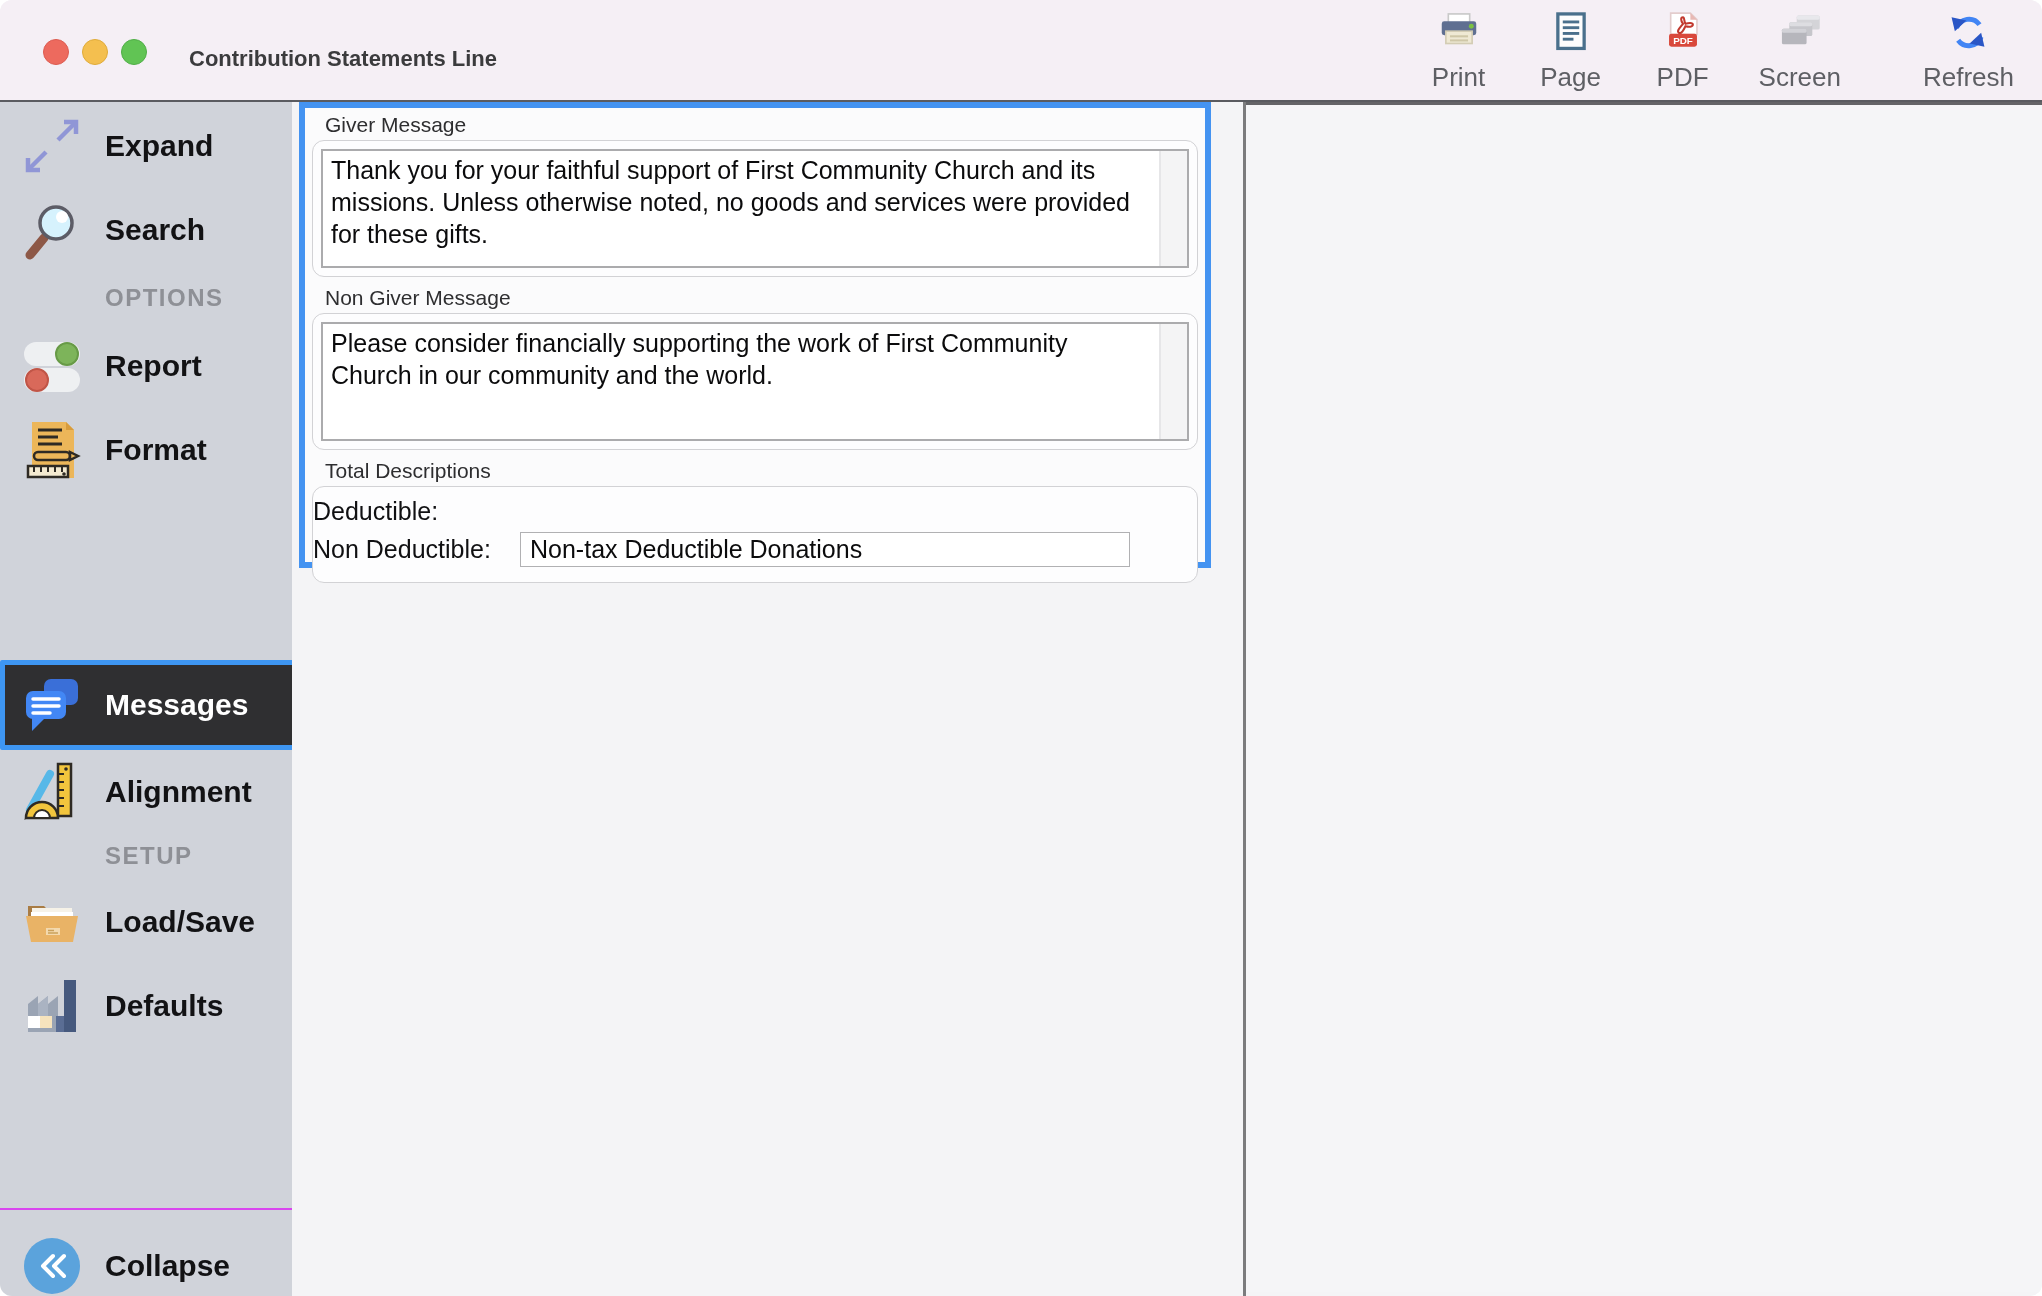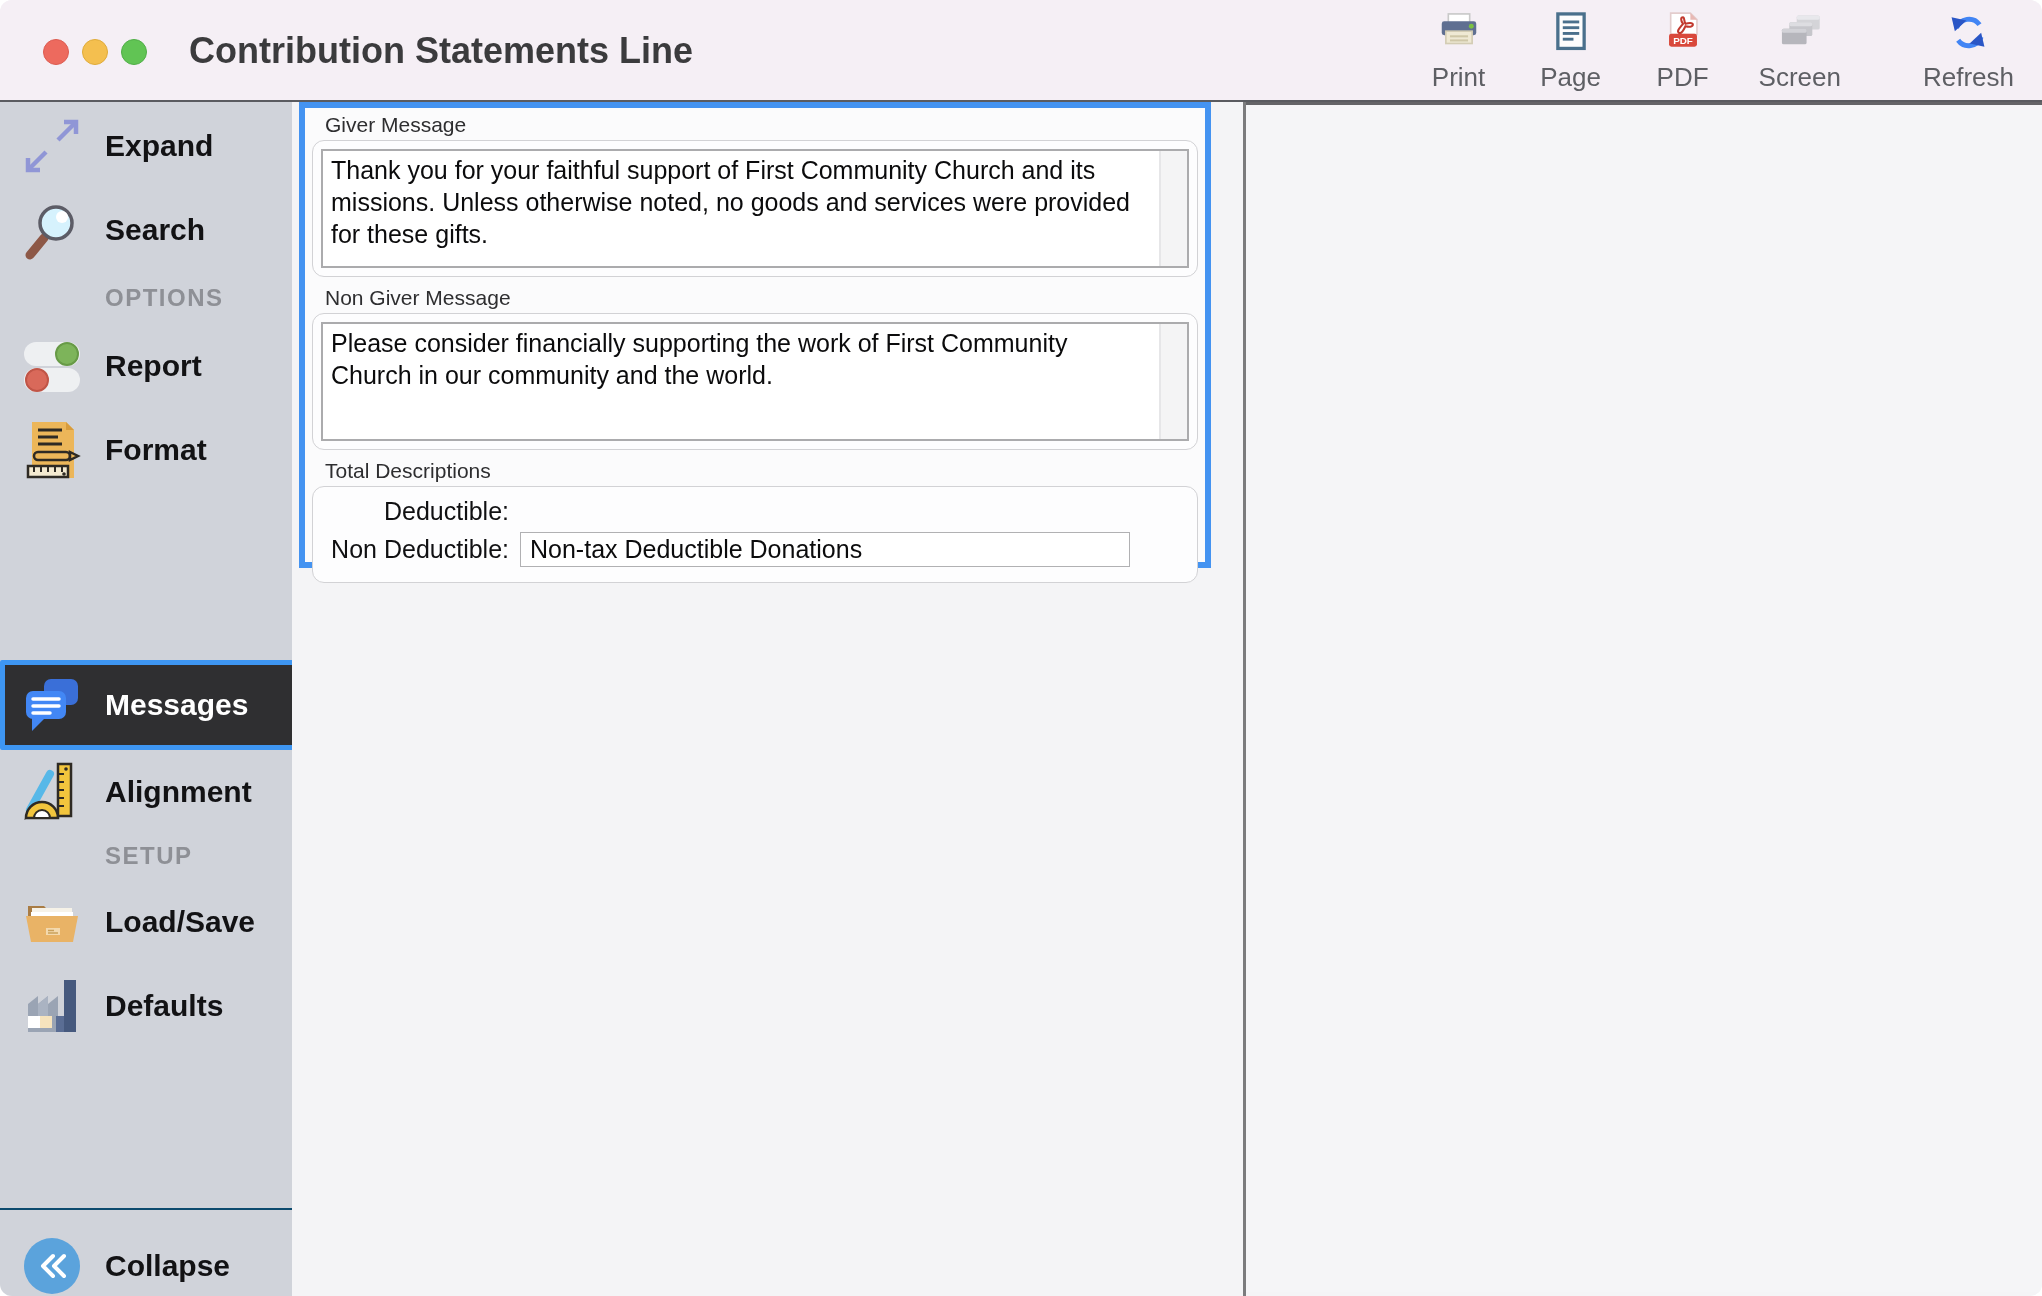--- a/index.html
+++ b/index.html
@@ -5,56 +5,56 @@
   * { margin:0; padding:0; box-sizing:border-box; }
   html,body { width:2042px; height:1296px; background:#ffffff; font-family:"Liberation Sans","DejaVu Sans",sans-serif; }
   .window { position:relative; width:2042px; height:1296px; background:#f4f4f6; border-radius:12px; overflow:hidden; }
 
   
   .titlebar { position:absolute; left:0; top:0; width:100%; height:102px; background:#f5eff5; border-bottom:2px solid #5a5b60; }
   .traffic { position:absolute; top:39px; width:26px; height:26px; border-radius:50%; }
   .t-red   { left:43px;  background:#ed6a5e; border:1px solid #dd5b50; }
   .t-yel   { left:82px;  background:#f4bf4f; border:1px solid #e0ab38; }
   .t-grn   { left:121px; background:#61c454; border:1px solid #4fae46; }
-  .win-title { position:absolute; left:189px; top:0; height:88px; line-height:102px; font-size:36px; font-weight:bold; color:#3b3b3d; }
+  .win-title { position:absolute; left:189px; top:8px; height:88px; line-height:102px; font-size:22px; font-weight:bold; color:#3b3b3d; }
   .toolbar { position:absolute; right:28px; top:0; height:102px; display:flex; align-items:center; gap:40px; }
   .tool { display:flex; flex-direction:column; align-items:center; justify-content:center; min-width:72px; cursor:default; }
   .tool.refresh { margin-left:42px; }
   .tool svg { width:46px; height:46px; }
   .tool .tlabel { margin-top:3px; font-size:26px; color:#5e5f64; }
 
   
   .sidebar { position:absolute; left:0; top:102px; bottom:0; width:333px; background:#d0d3da; border-right:3px solid #54555b; }
   .side-row { position:absolute; left:0; width:100%; height:84px; display:flex; align-items:center; }
   .side-icon { width:62px; height:62px; margin-left:21px; flex:0 0 62px; display:flex; align-items:center; justify-content:center; }
   .side-icon svg { width:60px; height:60px; }
   .side-label { margin-left:22px; font-size:30px; font-weight:bold; color:#121214; }
   .side-header { position:absolute; left:105px; width:100%; font-size:24px; font-weight:bold; letter-spacing:1.5px; color:#8e9096; }
   .side-row.selected { left:0; height:90px; background:#2f2f31; border:5px solid #3e96f2; border-radius:2px; }
   .side-row.selected .side-label { color:#ffffff; }
   .side-row.selected .side-icon { margin-left:16px; }
-  .side-footer { position:absolute; left:0; right:0; bottom:0; top:1106px; border-top:2px solid #0c4a6e; }
+  .side-footer { position:absolute; left:0; right:0; bottom:0; top:1106px; border-top:2px solid #d946ef; }
   .side-footer .side-row { top:14px; }
 
   
   .form-area { position:absolute; left:292px; top:102px; bottom:0; width:951px; background:#f4f4f6; }
   .vdivider { position:absolute; left:1243px; top:102px; bottom:0; width:3px; background:#7b7b7d; }
   .right-panel { position:absolute; left:1246px; right:0; top:102px; bottom:4px; background:#f5f5f7; border-top:3px solid #646467; }
 
   .blue-panel { position:absolute; left:299px; top:102px; width:912px; height:466px; background:#fbfbfc; border:6px solid #4493f1; padding:3px 6px; }
   .group-label { font-size:21px; color:#2e2e30; margin:2px 0 3px 14px; }
   .group-box { border:1px solid #d2d2d5; border-radius:12px; background:#fdfdfe; margin:0 1px; }
   .group-box.msgbox { height:137px; padding:8px; }
   .ta-wrap { position:relative; width:100%; height:100%; background:#ffffff; border:2px solid #ababad; }
   .ta-wrap textarea { position:absolute; left:0; top:0; width:calc(100% - 30px); height:100%; border:none; outline:none; resize:none; background:transparent; font-family:"Liberation Sans","DejaVu Sans",sans-serif; font-size:25px; line-height:32px; color:#0b0b0c; padding:3px 8px; overflow:hidden; }
   .ta-scroll { position:absolute; right:0; top:0; bottom:0; width:28px; background:#f4f4f5; border-left:2px solid #e6e6e8; }
 
   .group-box.totals { height:97px; padding:10px 0 0 0; }
   .field-row { display:flex; align-items:center; margin-bottom:6px; }
-  .field-label { width:196px; text-align:right; font-size:25px; color:#101012; flex:0 0 196px; }
+  .field-label { width:196px; font-size:25px; color:#101012; flex:0 0 196px; }
   .field-row input { margin-left:11px; width:610px; height:35px; border:1.5px solid #b1b1b3; background:#ffffff; font-family:"Liberation Sans","DejaVu Sans",sans-serif; font-size:25px; color:#0b0b0c; padding:0 9px; outline:none; }
 </style>
 </head>
 <body>
 
 <div class="window">
 
   <div class="titlebar">
     <div class="traffic t-red"></div>
     <div class="traffic t-yel"></div>

